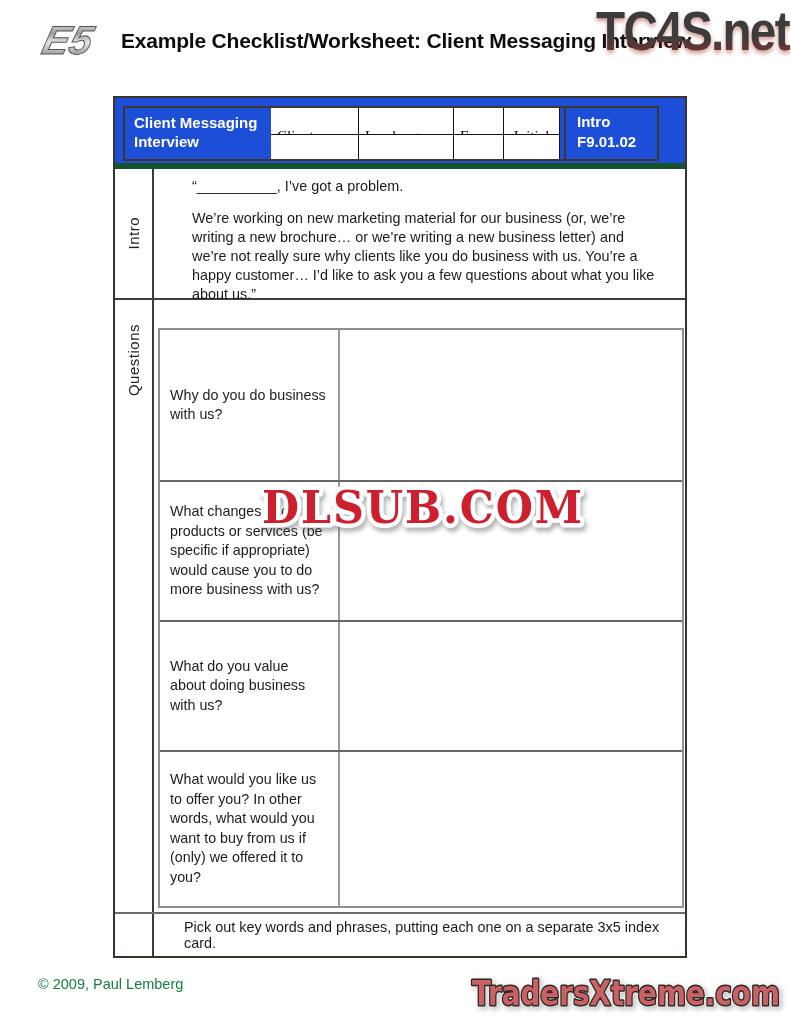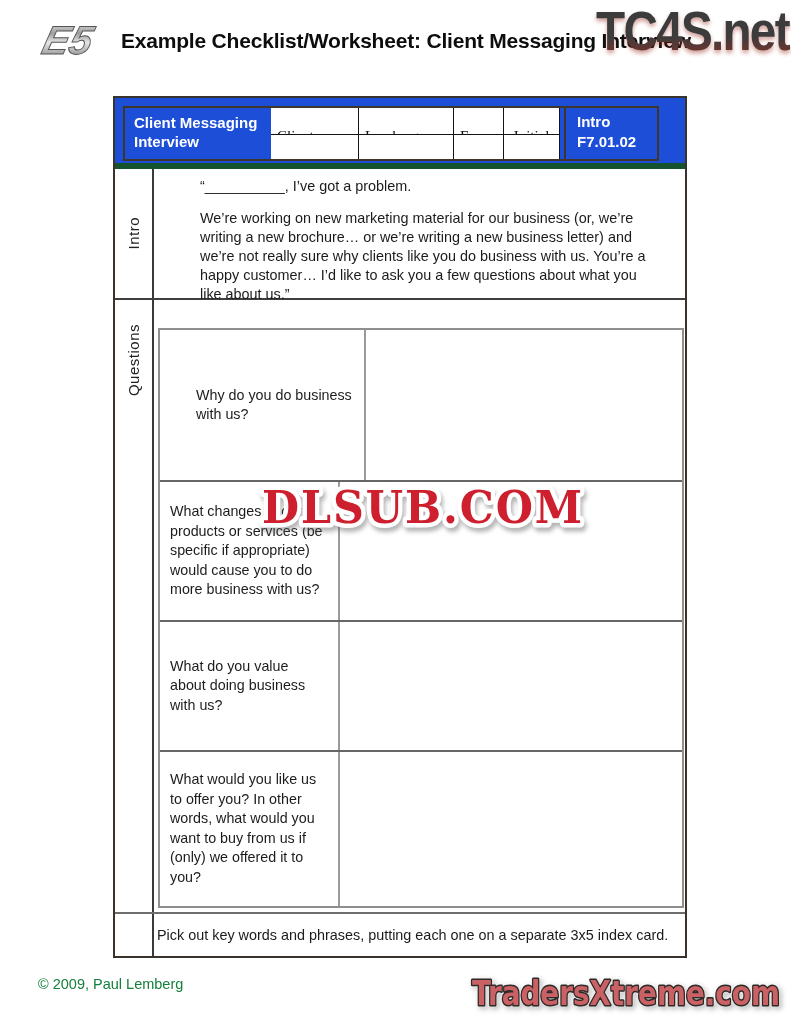--- a/index.html
+++ b/index.html
@@ -39,38 +39,38 @@
   .hline2{position:absolute;left:0;top:814px;width:100%;height:2px;background:#6e6e6e;}
   .vlabel{writing-mode:vertical-rl;transform:rotate(180deg);font-size:15px;color:#222;letter-spacing:.5px;}
   .intro-label-cell{position:absolute;left:0;top:71px;width:37px;height:129px;
                     display:flex;align-items:center;justify-content:center;}
   .q-label-cell{position:absolute;left:0;top:200px;width:37px;height:125px;
                 display:flex;align-items:center;justify-content:center;}
 
   
   .intro-content{position:absolute;left:37px;top:71px;width:533px;height:129px;
                  padding:8px 24px 0 32px;box-sizing:border-box;font-size:14.4px;line-height:19px;color:#1b1b1b;}
-  .intro-content p{margin:0 0 13px 16px;}
+  .intro-content p{margin:0 0 13px 8px;}
 
   
   .inner-table{position:absolute;left:43px;top:230px;width:526px;height:580px;
                border:2px solid #8f8f8f;box-sizing:border-box;display:flex;flex-direction:column;}
   .q-row{display:flex;box-sizing:border-box;border-bottom:2px solid #666;}
-  .q-row.r1{height:164px;padding-left:26px;}
+  .q-row.r1{height:164px;}
   .q-row.r2{height:140px;}
   .q-row.r3{height:150px;}
   .q-row.r4{height:166px;border-bottom:none;}
   .q-cell{width:180px;box-sizing:border-box;border-right:2px solid #9a9a9a;
           display:flex;align-items:center;padding:0 12px 0 10px;
           font-size:14.3px;line-height:19.5px;color:#1c1c1c;}
   .a-cell{flex:1;background:#ffffff;}
 
   
   .footer-instruction{position:absolute;left:37px;top:816px;width:533px;height:42px;
-                      display:flex;align-items:center;padding-left:5px;box-sizing:border-box;
+                      display:flex;align-items:center;padding-left:32px;box-sizing:border-box;
                       font-size:14.4px;color:#1b1b1b;}
 
   
   .copyright{position:absolute;left:38px;top:976px;font-size:14.5px;color:#15803d;}
   .dlsub-svg{position:absolute;left:246px;top:466px;filter:drop-shadow(2px 4px 2px rgba(90,90,90,.45));}
   .traders-svg{position:absolute;left:461px;top:964px;
                filter:drop-shadow(0 0 2px rgba(255,255,255,.9)) drop-shadow(2px 2px 2px rgba(70,70,70,.4));}
 </style>
 </head>
 <body>
@@ -117,21 +117,21 @@
           <div class="hdr-cell hrow">Form</div>
           <div class="hdr-cell hrow lastcol">Initials</div>
           <div class="hdr-cell"></div>
           <div class="hdr-cell"></div>
           <div class="hdr-cell"></div>
           <div class="hdr-cell lastcol"></div>
         </div>
         <div class="band-divider"></div>
         <div class="form-num">
           <div>Intro</div>
-          <div>F7.01.02</div>
+          <div>F9.01.02</div>
         </div>
       </div>
     </div>
 
     <div class="vline"></div>
     <div class="hline1"></div>
     <div class="hline2"></div>
 
     <div class="intro-label-cell">
       <span class="vlabel">Intro</span>

